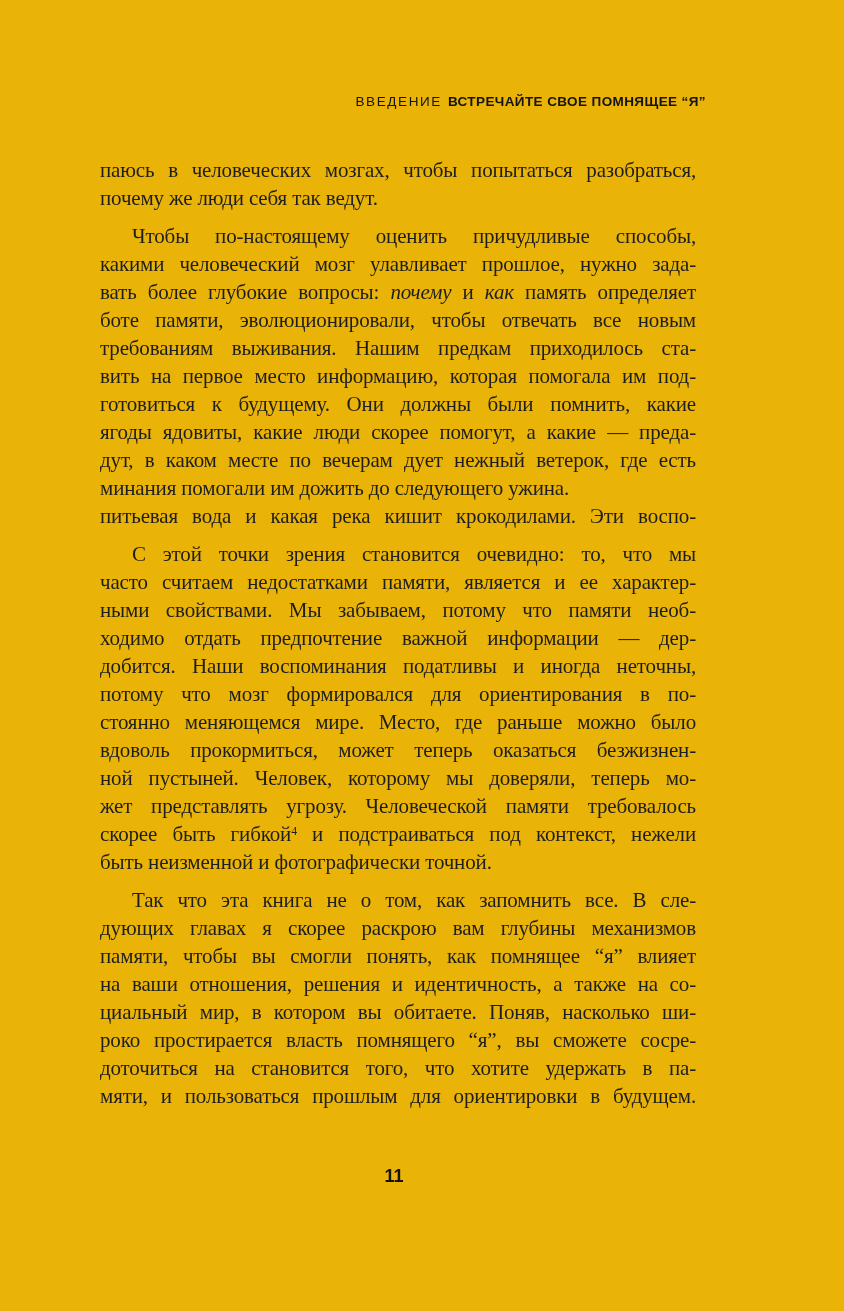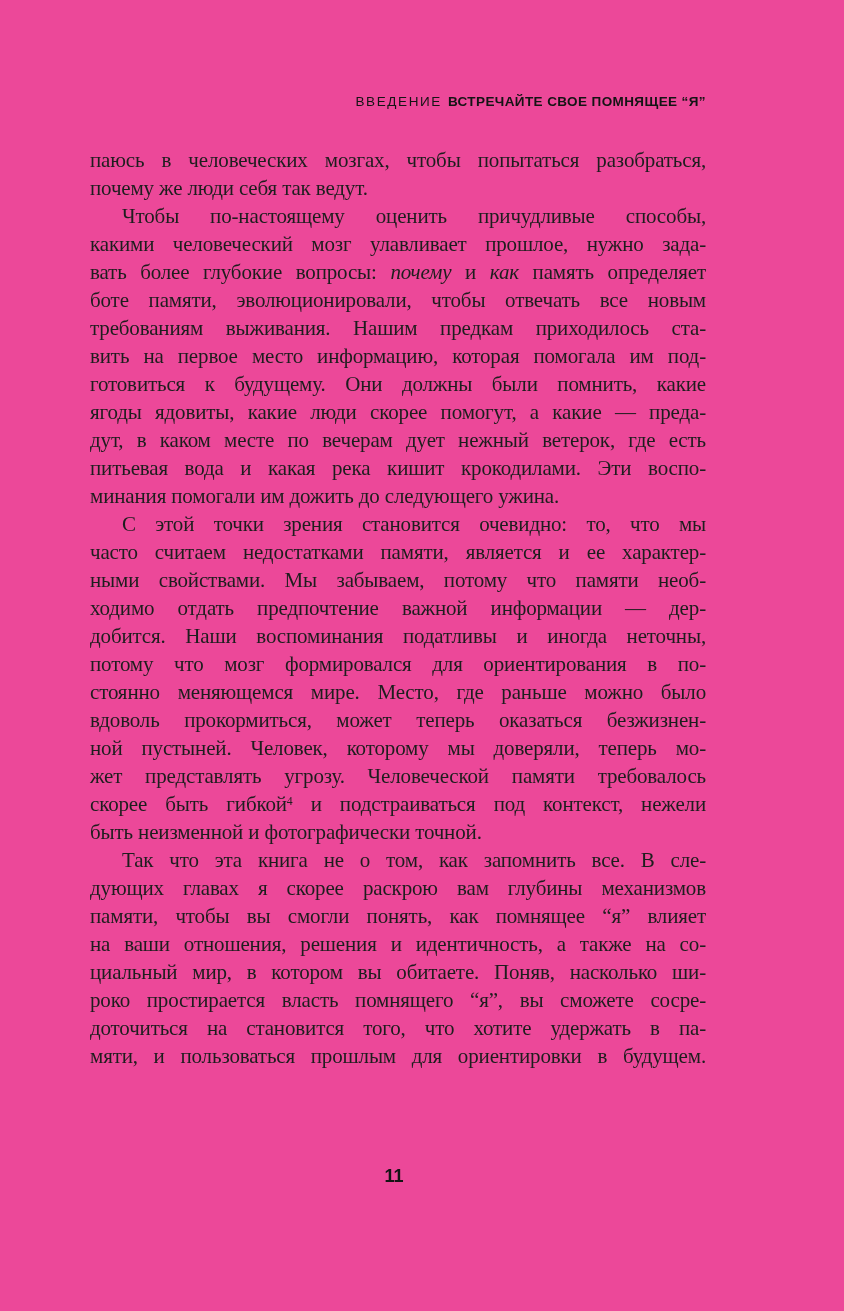--- a/index.html
+++ b/index.html
@@ -1,21 +1,21 @@
 <!DOCTYPE html>
 <html><head>
 <meta charset="utf-8">
 <style>
   html, body { margin: 0; padding: 0; }
   body { background: #ffffff; }
   .page {
     position: relative;
     width: 844px;
     height: 1311px;
-    background: #ec4899;
+    background: #eab308;
     overflow: hidden;
     font-family: "Liberation Serif", "DejaVu Serif", serif;
   }
   .running-header {
     position: absolute;
     left: 90px;
     top: 93px;
     width: 616px;
     text-align: right;
     font-family: "Liberation Sans", "DejaVu Sans", sans-serif;
@@ -36,21 +36,21 @@
   .body-text {
     position: absolute;
     left: 90px;
     top: 146px;
     width: 616px;
     font-size: 21px;
     line-height: 28px;
     letter-spacing: -0.15px;
     color: #1e1e1e;
   }
-  .para { margin: 0; }
+  .para { margin: 10px; }
   .line {
     text-align: left;
   }
   .line.j {
     text-align: justify;
     text-align-last: justify;
     text-justify: inter-word;
   }
   .line.ind { text-indent: 32px; }
   .line i { font-style: italic; }
@@ -93,22 +93,22 @@
       <div class="para">
         <div class="line j ind">Чтобы по-настоящему оценить причудливые способы,</div>
         <div class="line j">какими человеческий мозг улавливает прошлое, нужно зада-</div>
         <div class="line j">вать более глубокие вопросы: <i>почему</i> и <i>как</i> память определяет</div>
         <div class="line j">боте памяти, эволюционировали, чтобы отвечать все новым</div>
         <div class="line j">требованиям выживания. Нашим предкам приходилось ста-</div>
         <div class="line j">вить на первое место информацию, которая помогала им под-</div>
         <div class="line j">готовиться к будущему. Они должны были помнить, какие</div>
         <div class="line j">ягоды ядовиты, какие люди скорее помогут, а какие — преда-</div>
         <div class="line j">дут, в каком месте по вечерам дует нежный ветерок, где есть</div>
+        <div class="line">минания помогали им дожить до следующего ужина.</div>
         <div class="line j">питьевая вода и какая река кишит крокодилами. Эти воспо-</div>
-        <div class="line">минания помогали им дожить до следующего ужина.</div>
       </div>
       <div class="para">
         <div class="line j ind">С этой точки зрения становится очевидно: то, что мы</div>
         <div class="line j">часто считаем недостатками памяти, является и ее характер-</div>
         <div class="line j">ными свойствами. Мы забываем, потому что памяти необ-</div>
         <div class="line j">ходимо отдать предпочтение важной информации — дер-</div>
         <div class="line j">добится. Наши воспоминания податливы и иногда неточны,</div>
         <div class="line j">потому что мозг формировался для ориентирования в по-</div>
         <div class="line j">стоянно меняющемся мире. Место, где раньше можно было</div>
         <div class="line j">вдоволь прокормиться, может теперь оказаться безжизнен-</div>

